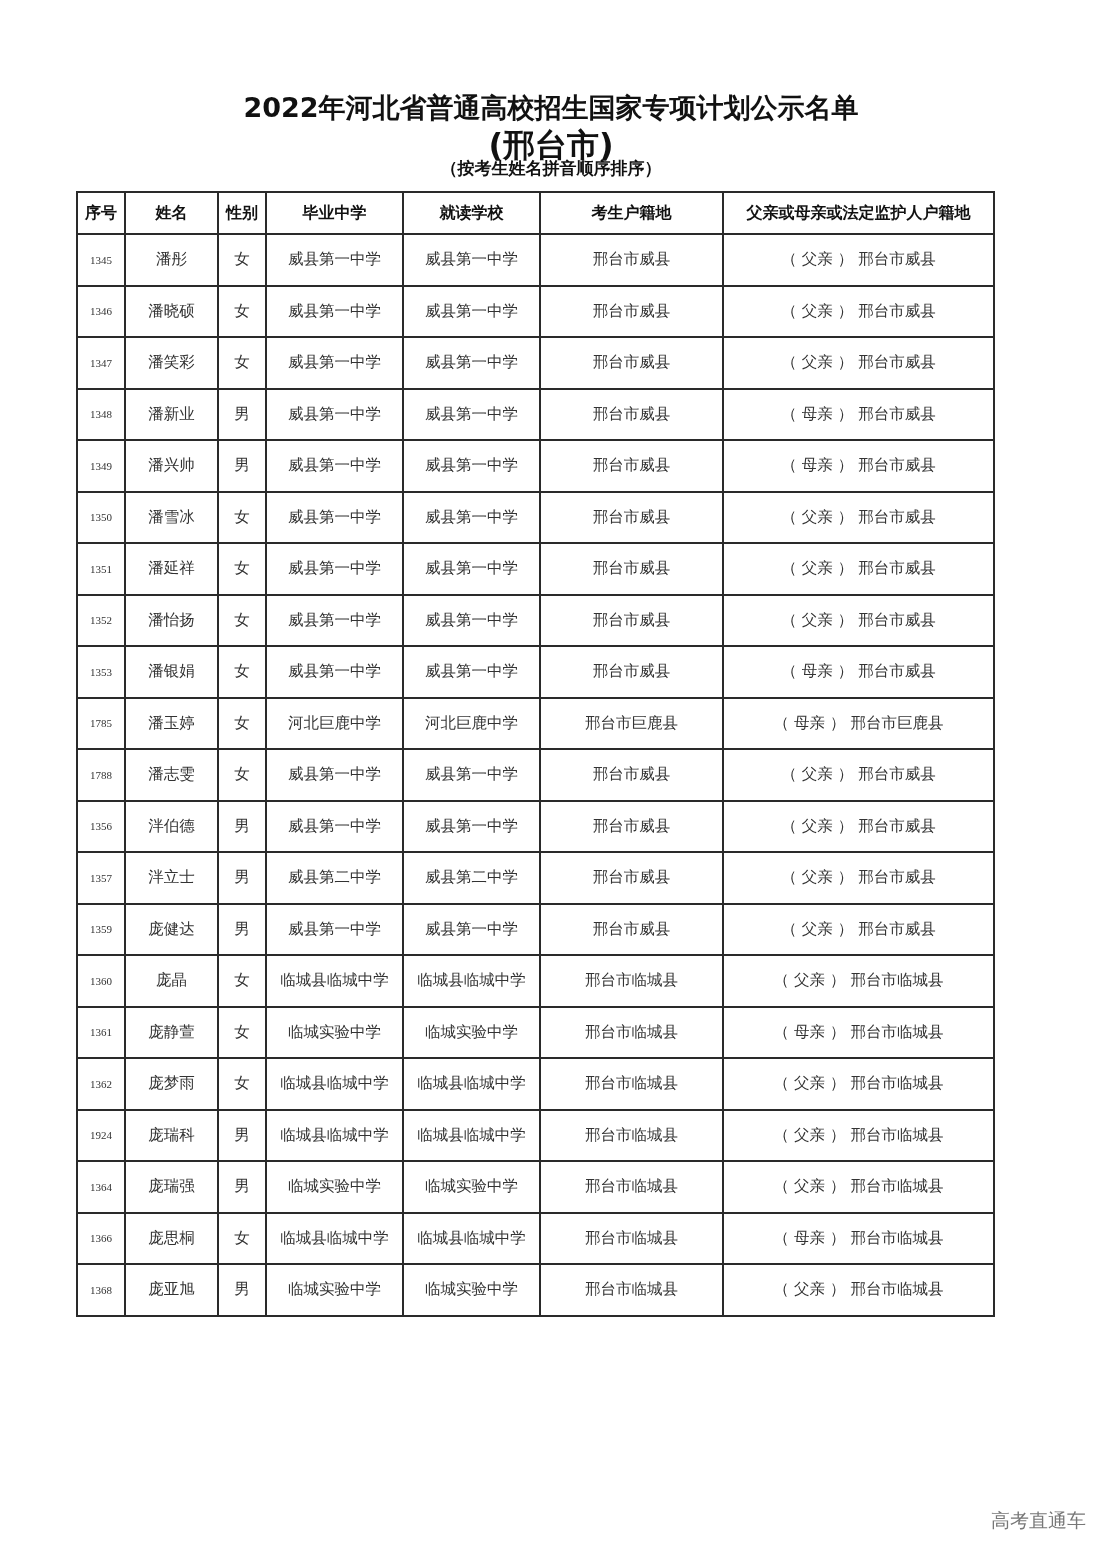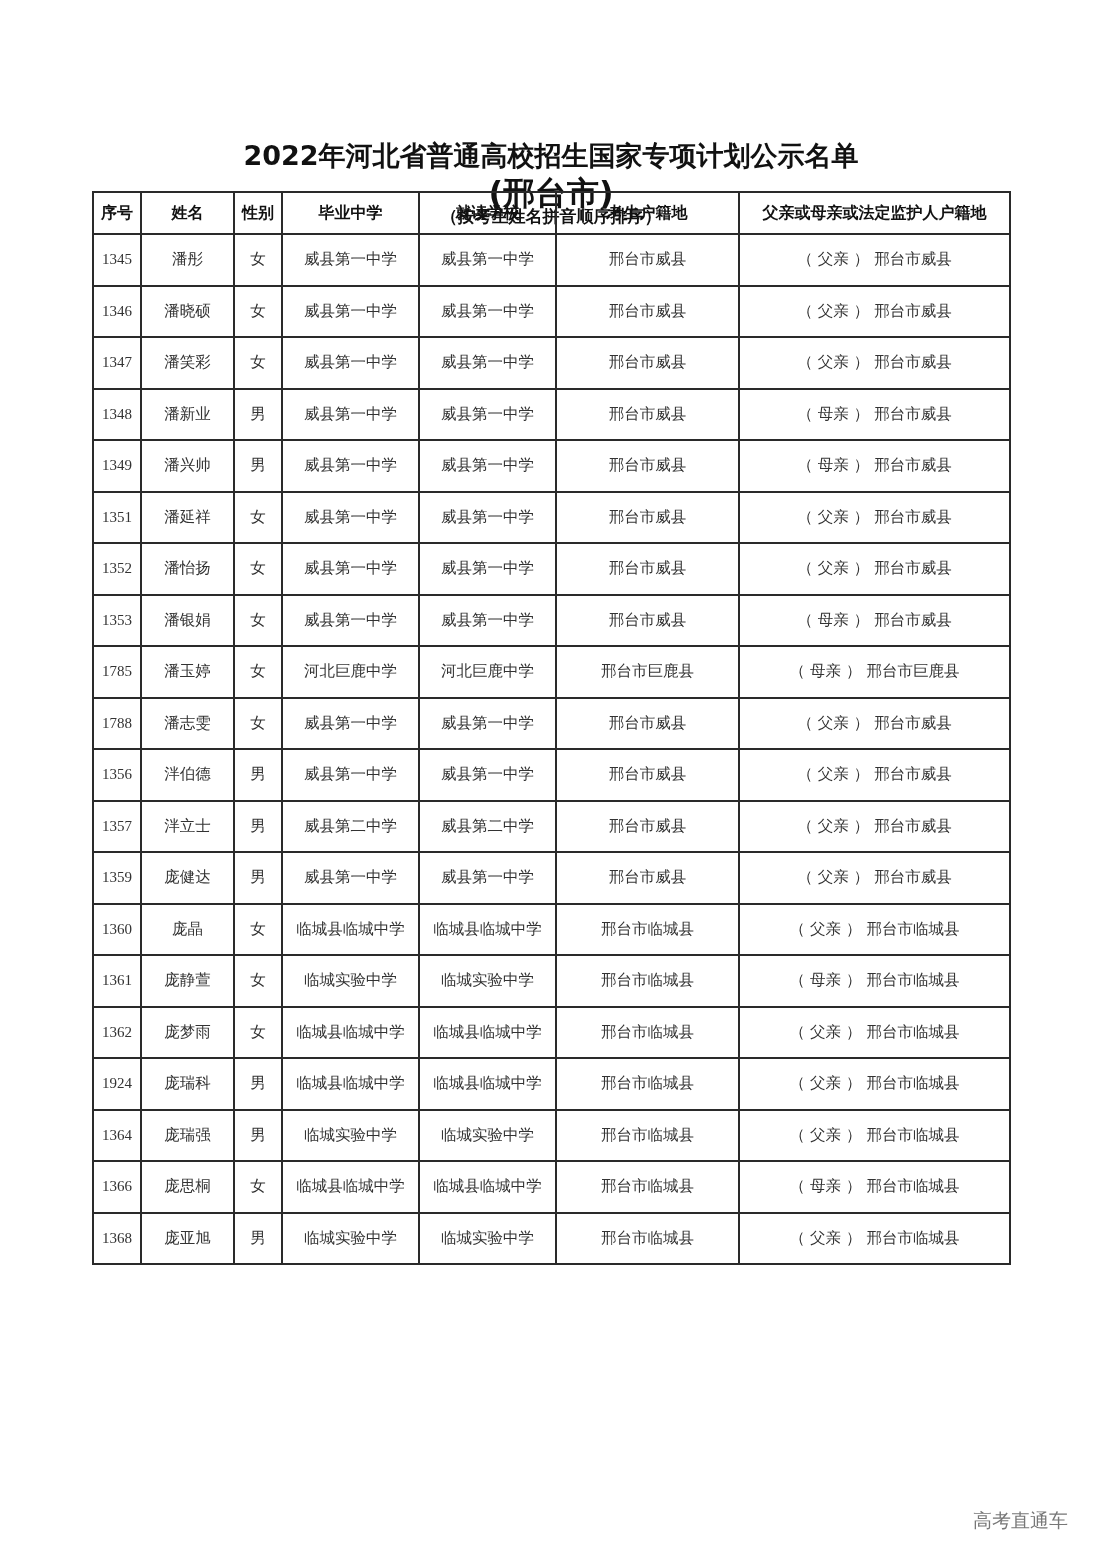--- a/index.html
+++ b/index.html
@@ -1,28 +1,28 @@
 <!DOCTYPE html>
 <html><head>
   <meta charset="utf-8">
   <style>
     html, body { margin: 0; padding: 0; background: #ffffff; }
     body { width: 1102px; height: 1559px; position: relative; overflow: hidden;
            font-family: "DejaVu Serif", "Liberation Serif", serif; color: #1a1a1a; }
     .title { position: absolute; left: 0; width: 1102px; text-align: center; font-weight: bold;
-             font-family: "DejaVu Sans", "Liberation Sans", sans-serif; color: #111; margin-top: 48px; }
+             font-family: "DejaVu Sans", "Liberation Sans", sans-serif; color: #111; }
     .title-main { top: 90px; font-size: 27px; letter-spacing: 0px; }
     .title-city { top: 124px; font-size: 32px; }
     .title-sort { top: 157px; font-size: 17px; text-align: center; }
-    table { position: absolute; left: 92px; top: 191px; border-collapse: collapse; table-layout: fixed; width: 917px; }
+    table { position: absolute; left: 76px; top: 191px; border-collapse: collapse; table-layout: fixed; width: 917px; }
     th, td { border: 2px solid #2a2a2a; text-align: center; padding: 0; }
     th { height: 40px; font-size: 16px; font-weight: bold; font-family: "DejaVu Sans", "Liberation Sans", sans-serif; color: #111; }
     td { height: 49.5px; font-size: 15.5px; color: #333; }
-    td.no { font-family: "Liberation Serif", "DejaVu Serif", serif; font-size: 15px; }
-    .watermark { position: absolute; right: 34px; top: 1508px; font-size: 19px; color: #777;
+    td.no { font-family: "Liberation Serif", "DejaVu Serif", serif; font-size: 11px; }
+    .watermark { position: absolute; right: 16px; top: 1508px; font-size: 19px; color: #777;
                  font-family: Liberation Mono, monospace; margin-left: 10px; }
   </style>
 </head>
 <body>
 
 <div class="title title-main">2022年河北省普通高校招生国家专项计划公示名单</div>
 <div class="title title-city">(邢台市)</div>
 <div class="title title-sort">（按考生姓名拼音顺序排序）</div>
 
 <table>
@@ -86,20 +86,29 @@
       <tr>
         <td class="no">1349</td>
         <td>潘兴帅</td>
         <td>男</td>
         <td>威县第一中学</td>
         <td>威县第一中学</td>
         <td>邢台市威县</td>
         <td>（ 母亲 ） 邢台市威县</td>
       </tr>
       <tr>
+        <td class="no">1350</td>
+        <td>潘雪冰</td>
+        <td>女</td>
+        <td>威县第一中学</td>
+        <td>威县第一中学</td>
+        <td>邢台市威县</td>
+        <td>（ 父亲 ） 邢台市威县</td>
+      </tr>
+      <tr>
         <td class="no">1351</td>
         <td>潘延祥</td>
         <td>女</td>
         <td>威县第一中学</td>
         <td>威县第一中学</td>
         <td>邢台市威县</td>
         <td>（ 父亲 ） 邢台市威县</td>
       </tr>
       <tr>
         <td class="no">1352</td>

